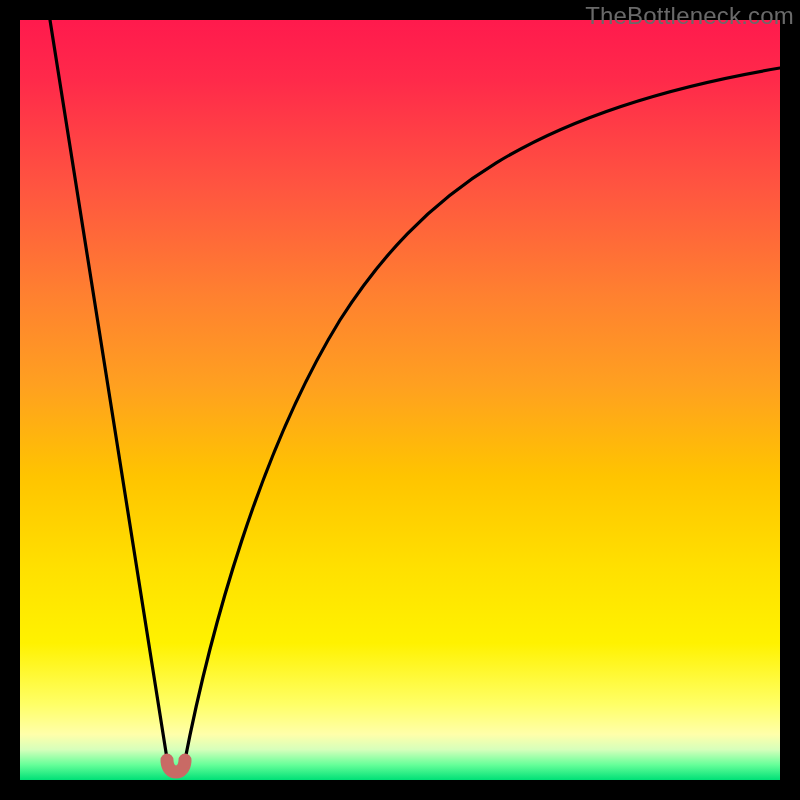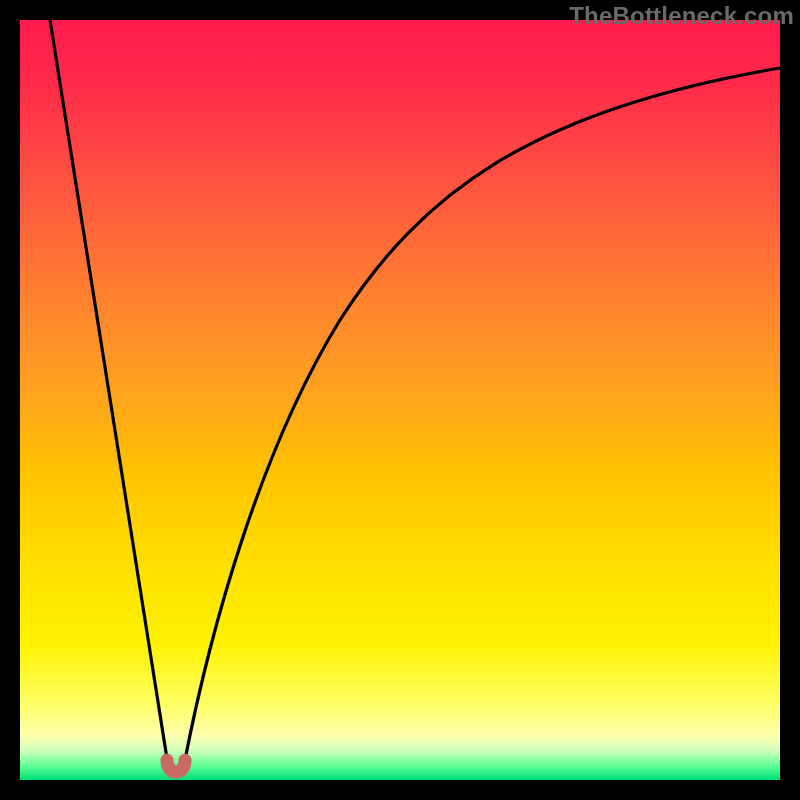--- a/index.html
+++ b/index.html
@@ -47,21 +47,21 @@
     top: 0;
     width: 760px;
     height: 760px;
   }
   .watermark {
     position: absolute;
     top: 2px;
     right: 6px;
     color: #6a6a6a;
     font-size: 24px;
-    font-weight: 700;
+    font-weight: 400;
     letter-spacing: 0.2px;
     user-select: none;
   }
 </style>
 </head>
 <body>
 
 <div class="frame">
   <div class="plot-area">
     <svg class="curves" viewBox="0 0 760 760" preserveAspectRatio="none">

